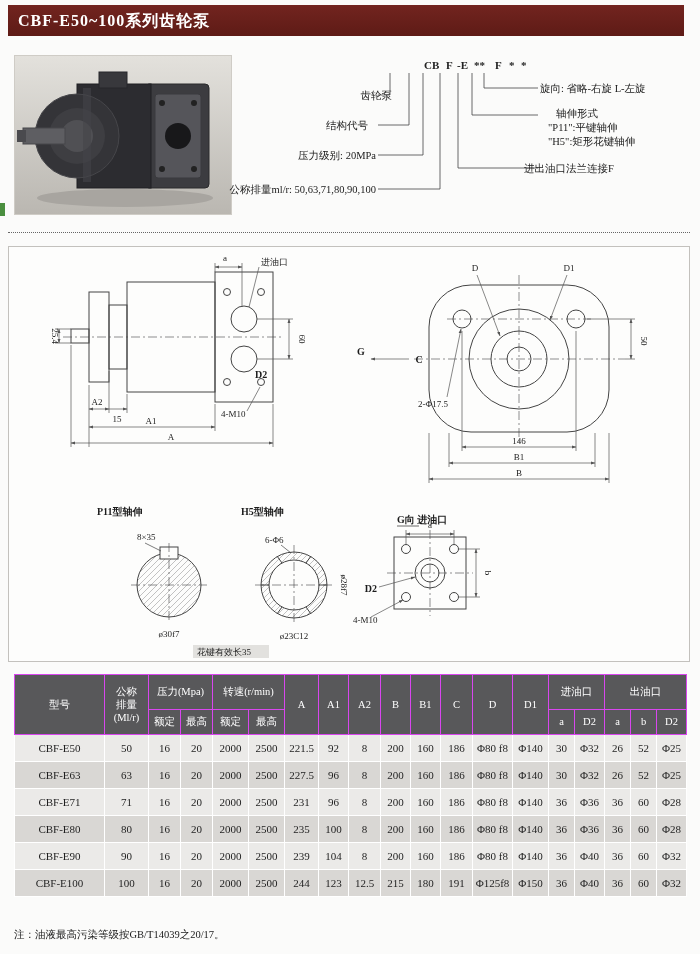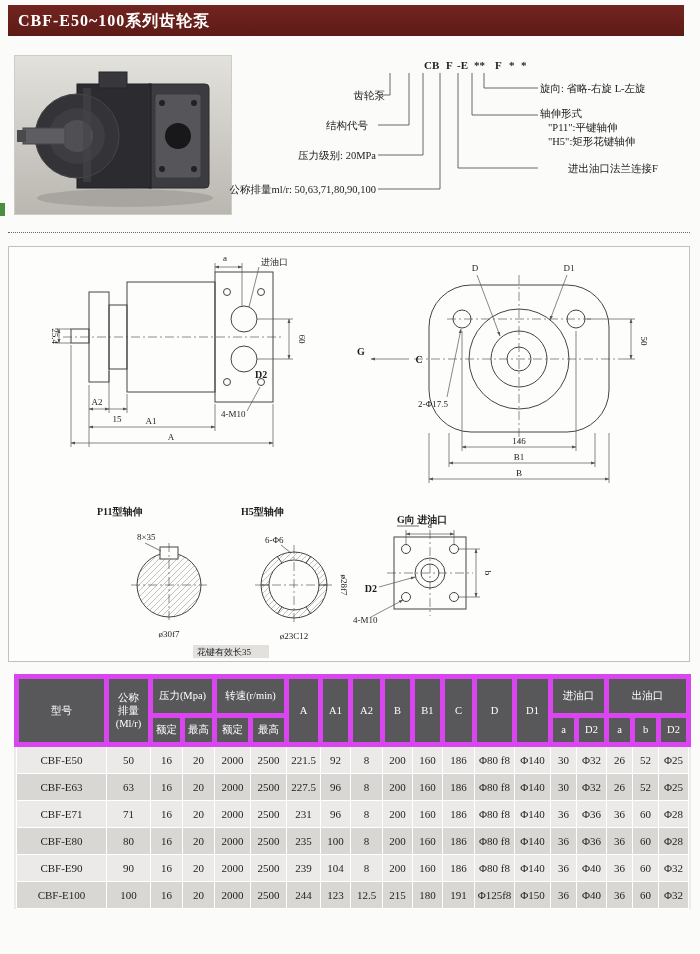--- a/index.html
+++ b/index.html
@@ -39,21 +39,21 @@
     font-family:"Liberation Serif", serif; font-size:9px; fill:#1c1c1c; stroke:none;
   }
   svg text.big { font-size:10px; font-weight:bold; }
   svg text.ttl { font-size:10px; font-weight:bold; }
   .spec-table {
     position:absolute; left:14px; top:674px; width:672px;
     border-collapse:collapse; table-layout:fixed; background:#ebebeb;
   }
   .spec-table th {
     background:#58585a; color:#fff; font-weight:normal; font-size:10.5px;
-    border:5px solid #d946ef; padding:1px 0; text-align:center; overflow:hidden;
+    border:1px solid #d946ef; padding:1px 0; text-align:center; overflow:hidden;
     white-space:pre-line; line-height:1.25;
   }
   .spec-table thead tr:first-child th { height:32px; }
   .spec-table thead tr:last-child th { height:22px;margin-left:16px; }
   .spec-table td {
     font-size:11px; border:1px solid #fff; text-align:center;
     height:26px; padding:0; color:#1f1f1f; overflow:hidden;
   }
   .spec-table tbody tr:nth-child(odd)  { background:#ebeae8; }
   .spec-table tbody tr:nth-child(even) { background:#d9d7d4; }
@@ -104,30 +104,30 @@
       </g>
     </svg>
     <span class="code-part" style="left:384px">CB</span>
     <span class="code-part" style="left:406px">F</span>
     <span class="code-part" style="left:417px">-E</span>
     <span class="code-part" style="left:434px">**</span>
     <span class="code-part" style="left:455px">F</span>
     <span class="code-part" style="left:469px">*</span>
     <span class="code-part" style="left:481px">*</span>
 
-    <span class="code-lbl" style="right:315px; top:44px">齿轮泵</span>
+    <span class="code-lbl" style="right:308px; top:44px">齿轮泵</span>
     <span class="code-lbl" style="right:332px; top:74px">结构代号</span>
     <span class="code-lbl" style="right:324px; top:104px">压力级别: 20MPa</span>
     <span class="code-lbl" style="right:324px; top:138px">公称排量ml/r: 50,63,71,80,90,100</span>
 
     <span class="code-lbl rt" style="left:540px; top:37px">旋向: 省略-右旋  L-左旋</span>
-    <span class="code-lbl rt" style="left:540px; top:62px">轴伸形式</span>
+    <span class="code-lbl rt" style="left:556px; top:62px">轴伸形式</span>
     <span class="code-lbl rt" style="left:548px; top:76px">"P11":平键轴伸</span>
     <span class="code-lbl rt" style="left:548px; top:90px">"H5":矩形花键轴伸</span>
-    <span class="code-lbl rt" style="left:568px; top:117px">进出油口法兰连接F</span>
+    <span class="code-lbl rt" style="left:524px; top:117px">进出油口法兰连接F</span>
   </div>
 
   <div class="scan-mark"></div>
   <div class="dotted-sep"></div>
 
   <div class="drawings-box">
     <svg width="680" height="414" viewBox="0 0 680 414">
       <defs>
         <pattern id="hatch" patternUnits="userSpaceOnUse" width="6" height="6">
           <path d="M0,6 L6,0" stroke="#9a9a9a" stroke-width="0.6"></path>
@@ -464,14 +464,15 @@
           <td>Φ150</td>
           <td>36</td>
           <td>Φ40</td>
           <td>36</td>
           <td>60</td>
           <td>Φ32</td>
         </tr>
       </tbody>
   </table>
 
+  <div class="note">注：油液最高污染等级按GB/T14039之20/17。</div>
 
 </div>
 
 </body></html>

